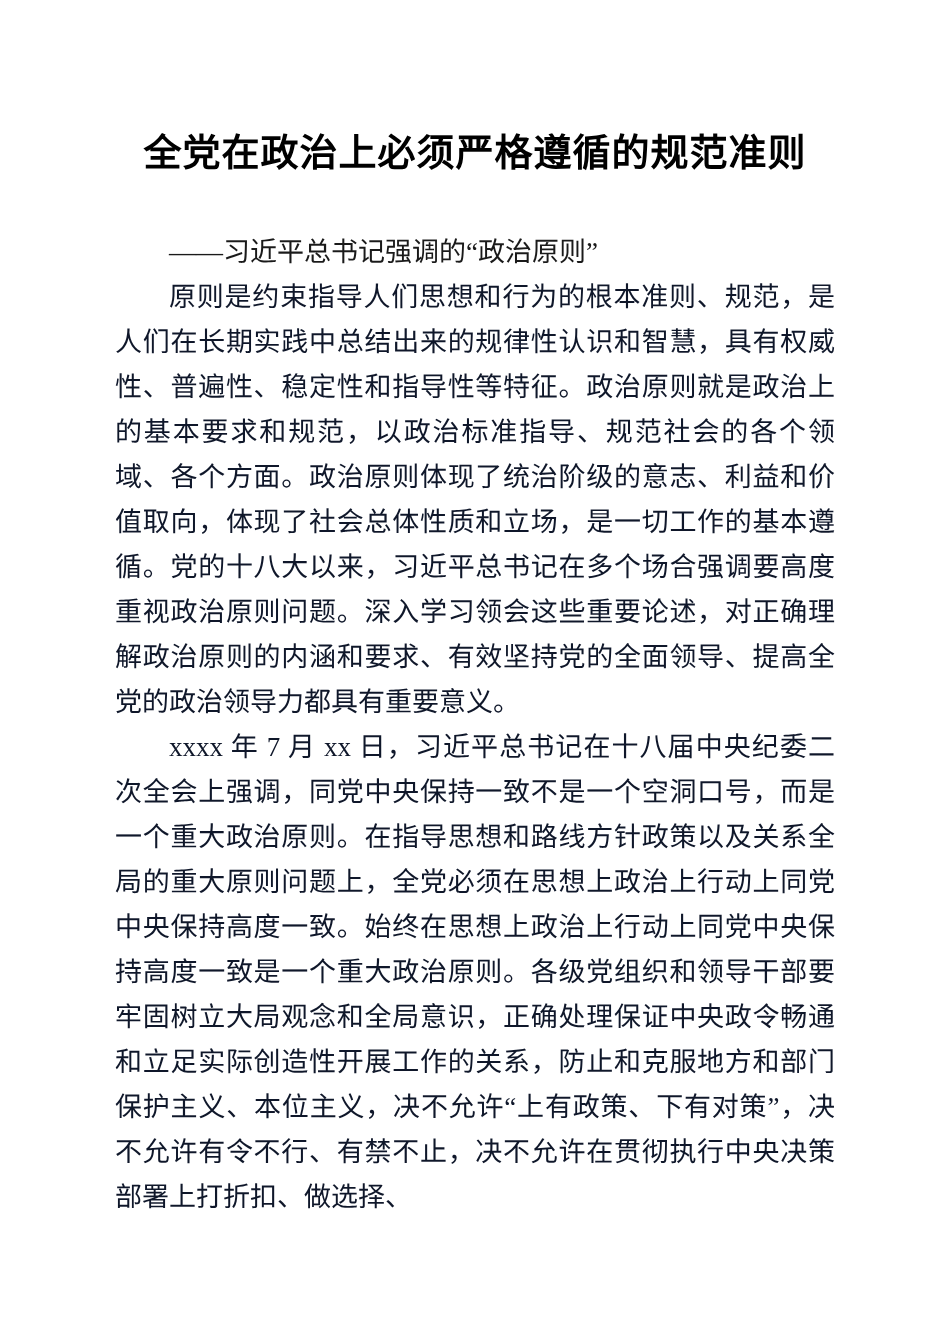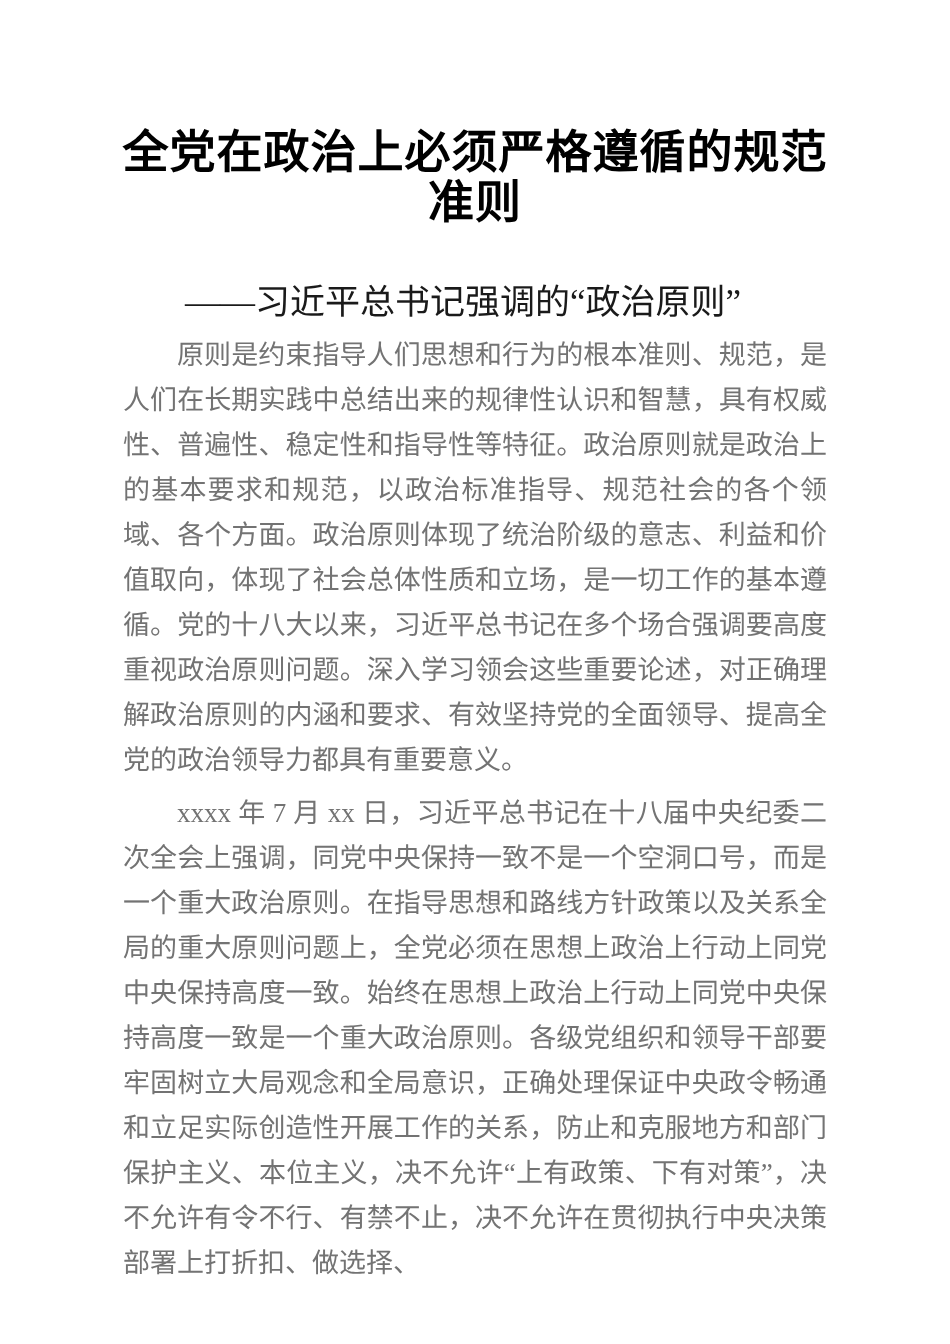--- a/index.html
+++ b/index.html
@@ -15,43 +15,43 @@
     margin: 0 auto;
     background: #ffffff;
     box-sizing: border-box;
     padding: 128px 115px 0 115px;
     overflow: hidden;
     color: #000000;
     font-family: "Liberation Serif", "DejaVu Serif", serif;
   }
   .doc-title {
     margin: 0;
-    font-size: 46px;
+    font-size: 38px;
     line-height: 50px;
     font-weight: bold;
     text-align: center;
     letter-spacing: 1px;
     color: #000000;
   }
   .doc-subtitle {
     margin: 52px 0 0 0;
-    font-size: 35px;
+    font-size: 27px;
     line-height: 45px;
     text-indent: 2em;
     font-weight: normal;
     color: #1a1a1a;
   }
   .doc-para {
-    margin: 8px;
+    margin: 0;
     font-size: 27px;
     line-height: 45px;
     text-indent: 2em;
     text-align: justify;
     text-justify: inter-ideograph;
-    color: #737373;
+    color: #0f172a;
     word-break: break-all;
   }
 </style>
 </head>
 <body>
 
 <div class="page">
   <h1 class="doc-title">全党在政治上必须严格遵循的规范准则</h1>
 
   <p class="doc-subtitle">——习近平总书记强调的“政治原则”</p>

